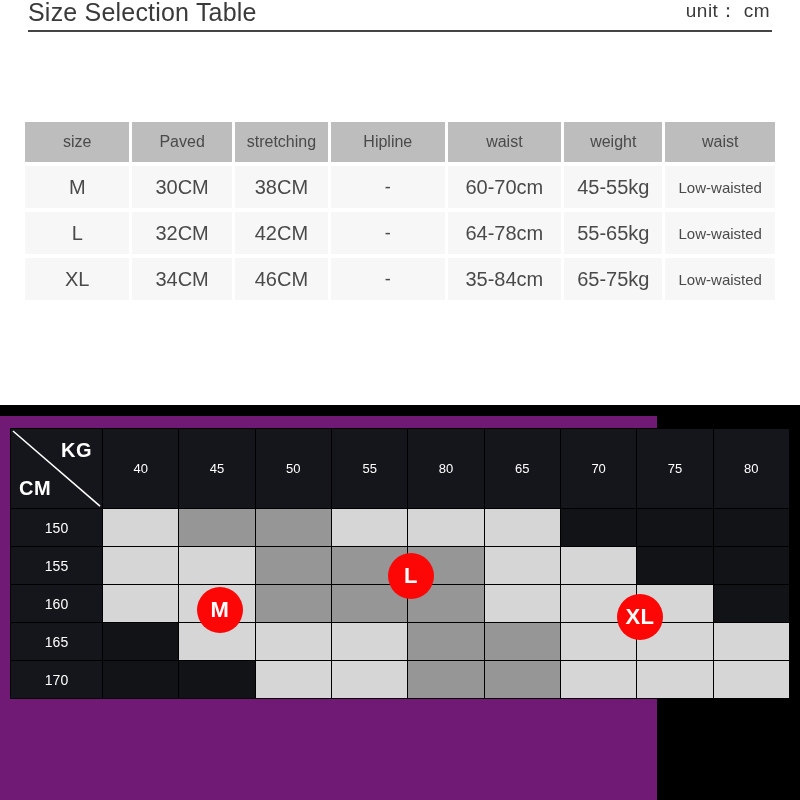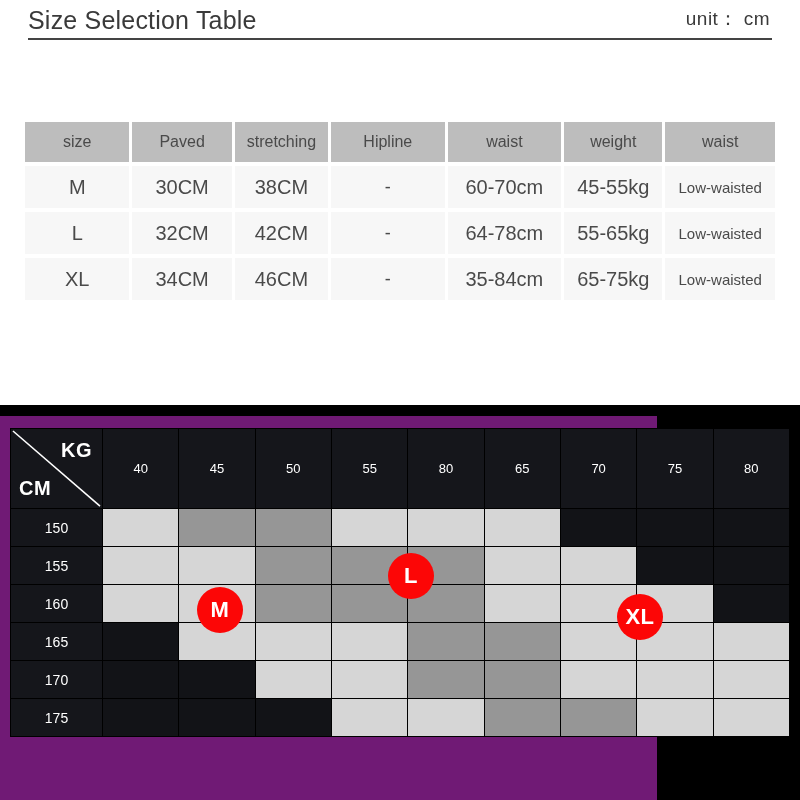--- a/index.html
+++ b/index.html
@@ -15,21 +15,21 @@
     background:#ffffff;
     width:800px;
     height:405px;
     position:relative;
   }
 
   .title-row {
     position:relative;
     margin:0 28px;
     padding-top:4px;
-    height:40px;
+    height:32px;
     border-bottom:2px solid #444;
     display:flex;
     align-items:flex-end;
     justify-content:space-between;
   }
   .title {
     font-size:25px;
     color:#3a3a3a;
     letter-spacing:.2px;
     line-height:1.1;
@@ -299,31 +299,19 @@
           <td class="cell d"></td>
           <td class="cell d"></td>
           <td class="cell l"></td>
           <td class="cell l"></td>
           <td class="cell g"></td>
           <td class="cell g"></td>
           <td class="cell l"></td>
           <td class="cell l"></td>
           <td class="cell l"></td>
         </tr>
-        <tr>
-          <td class="rcell">175</td>
-          <td class="cell d"></td>
-          <td class="cell d"></td>
-          <td class="cell d"></td>
-          <td class="cell l"></td>
-          <td class="cell l"></td>
-          <td class="cell g"></td>
-          <td class="cell g"></td>
-          <td class="cell l"></td>
-          <td class="cell l"></td>
-        </tr>
       </tbody>
   </table>
 </div>
 
 <div class="badge" id="badge-m">M</div>
 <div class="badge" id="badge-l">L</div>
 <div class="badge" id="badge-xl">XL</div>
 
 </body></html>

